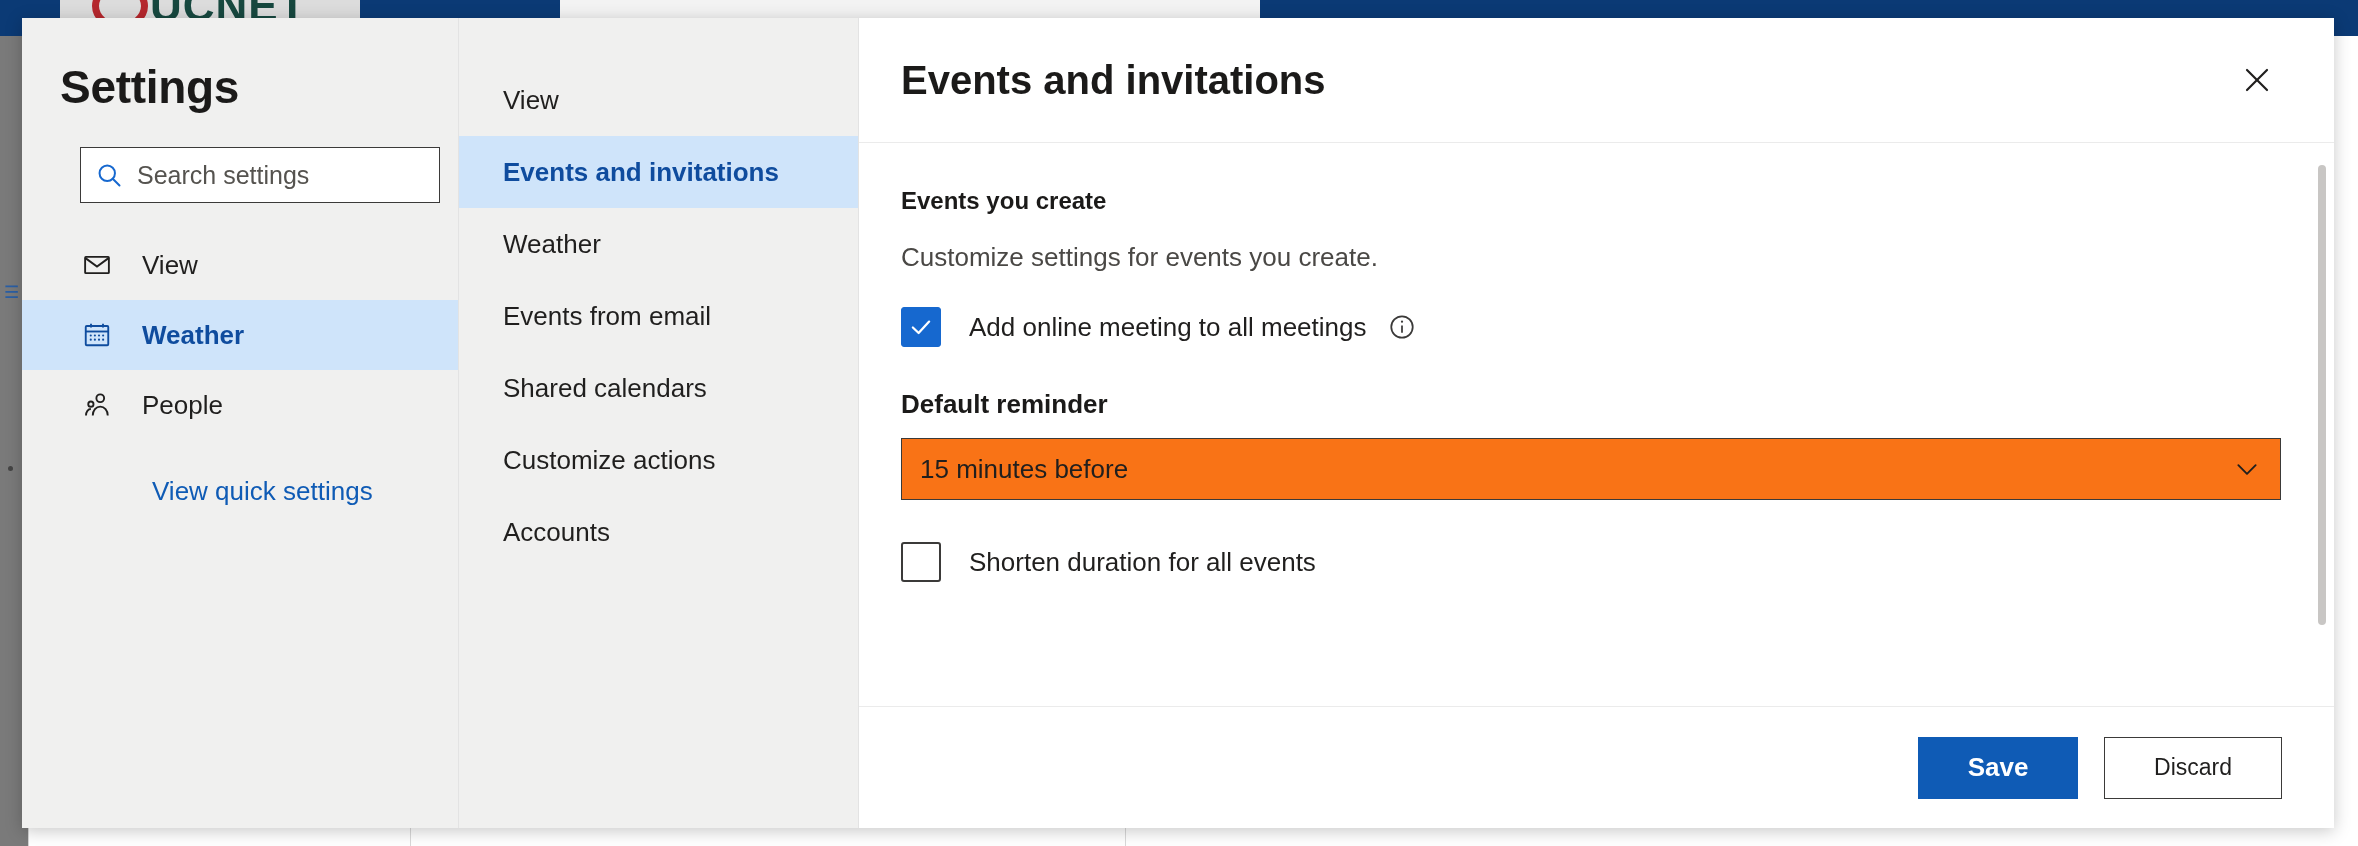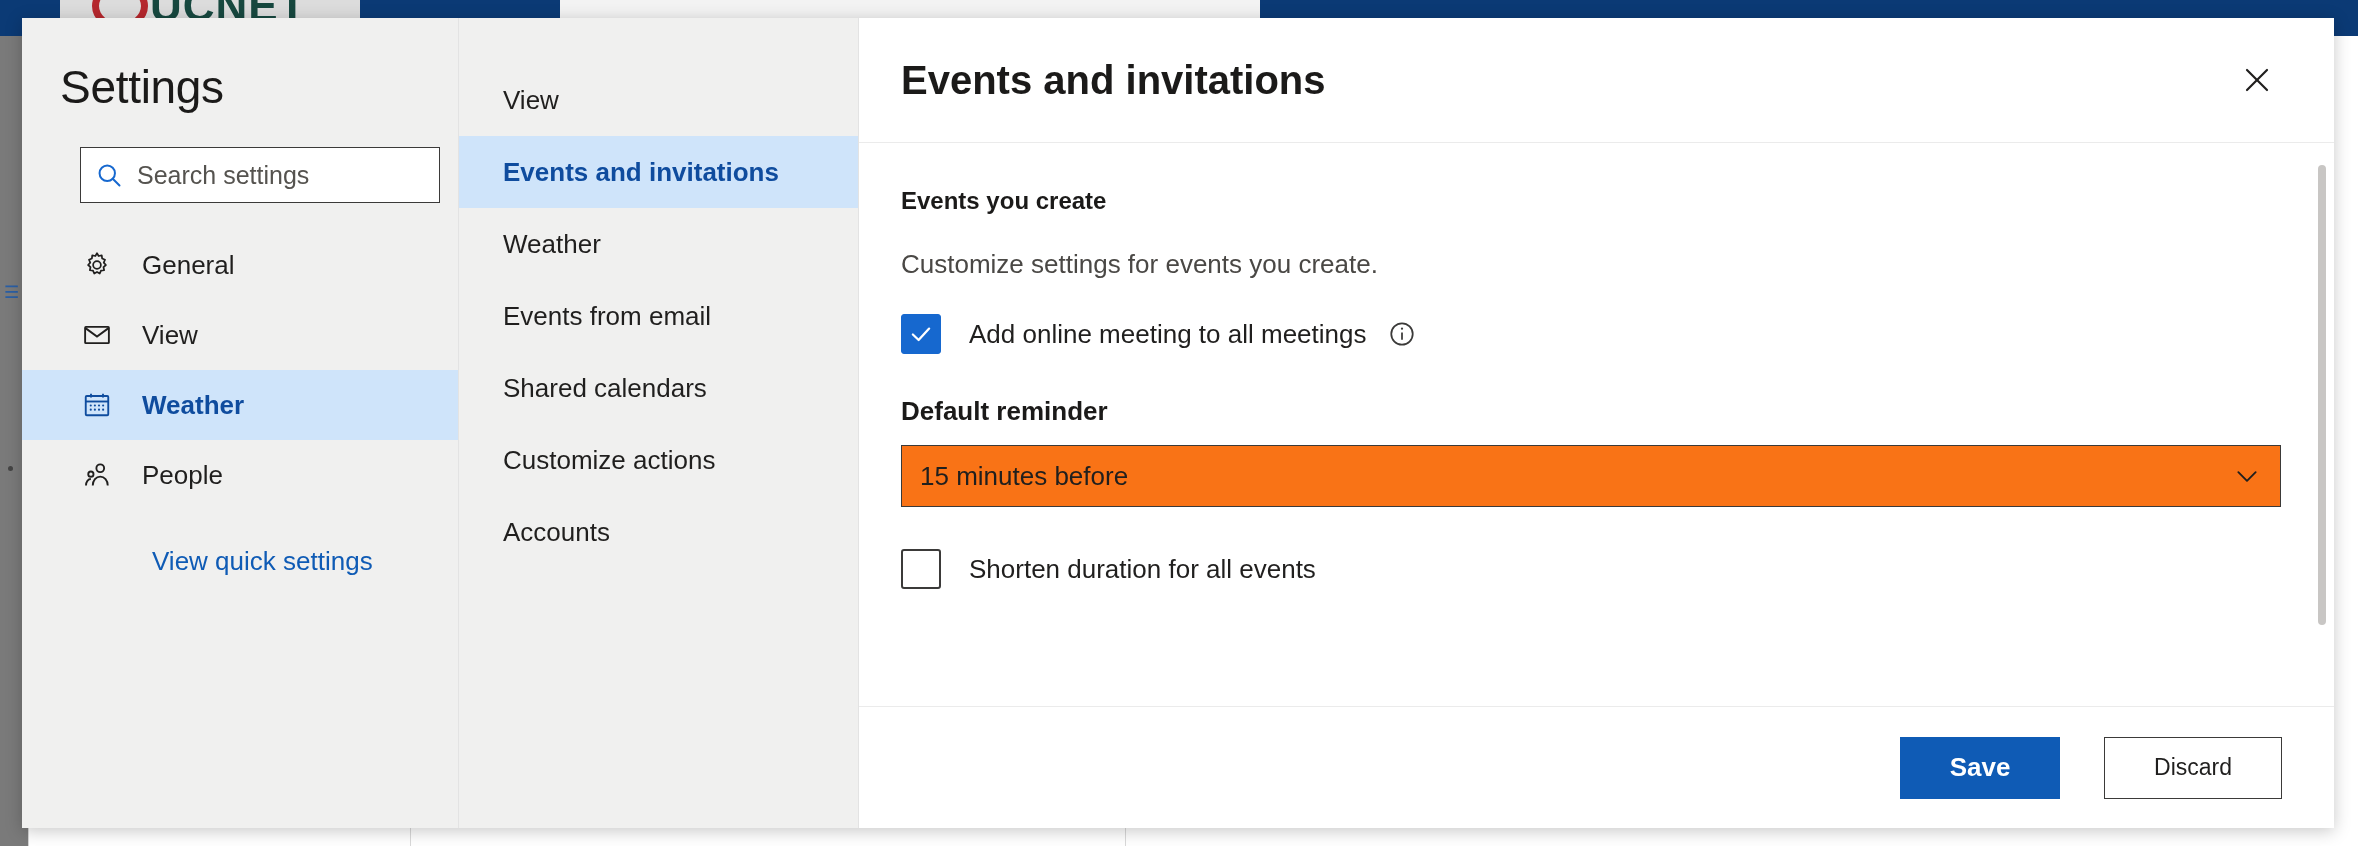--- a/index.html
+++ b/index.html
@@ -75,21 +75,21 @@
 
   
   #settings-nav {
     width: 437px;
     background: #f0f0ef;
     border-right: 1px solid #e3e3e3;
     flex: 0 0 437px;
     position: relative;
   }
   #settings-title {
-    font-size: 46px; font-weight: 400; color: #1b1a19;
+    font-size: 46px; font-weight: 700; color: #1b1a19;
     margin: 42px 0 0 38px; letter-spacing: -0.3px;
   }
   #search-wrap {
     margin: 33px 0 0 58px;
     width: 360px; height: 56px;
     background: #ffffff;
     border: 1px solid #3b3a39;
     display: flex; align-items: center;
     padding: 16px 14px;
   }
@@ -148,21 +148,21 @@
   #close-button {
     margin-left: auto; width: 54px; height: 54px;
     display: flex; align-items: center; justify-content: center;
     cursor: pointer;
   }
   #detail-body {
     flex: 1 1 auto; padding: 44px 0 0 42px;
     position: relative; overflow: hidden;
   }
   #section-title { font-size: 24px; font-weight: 600; color: #1b1a19; }
-  #section-desc { font-size: 26px; color: #4a4845; margin-top: 34px; }
+  #section-desc { font-size: 26px; color: #4a4845; margin-top: 27px; }
 
   .check-row { display: flex; align-items: center; margin-top: 34px; }
   .cbx {
     width: 40px; height: 40px; flex: 0 0 40px;
     border-radius: 3px; display: flex; align-items: center; justify-content: center;
     cursor: pointer;
   }
   .cbx.checked { background: #1668cf; border: 1px solid #1668cf; }
   .cbx.unchecked { background: #ffffff; border: 2px solid #3b3a39; }
   .check-label { font-size: 26px; color: #201f1e; margin-left: 28px; }
@@ -185,21 +185,21 @@
   }
   #scrollbar-thumb {
     position: absolute; right: 8px; top: 22px; width: 8px; height: 460px;
     background: #c8c6c4; border-radius: 4px; cursor: pointer;
   }
 
   #detail-footer {
     height: 122px; flex: 0 0 122px;
     border-top: 1px solid #ebebeb;
     display: flex; align-items: center; justify-content: flex-end;
-    padding-right: 52px; gap: 44px;
+    padding-right: 52px; gap: 26px;
   }
   #save-button {
     width: 160px; height: 62px; background: #0f5bb5; color: #ffffff;
     border: none; font-size: 26px; font-weight: 600; cursor: pointer;
     font-family: "Liberation Sans", sans-serif;
   }
   #discard-button {
     width: 178px; height: 62px; background: #ffffff; color: #201f1e;
     border: 1px solid #3b3a39; font-size: 23px; cursor: pointer;
     font-family: "Liberation Sans", sans-serif;
@@ -230,29 +230,20 @@
 
     <div id="search-wrap">
       <svg id="search-icon" viewBox="0 0 24 24" fill="none">
         <circle cx="10.5" cy="10.5" r="6.6" stroke="#1668cf" stroke-width="1.7"></circle>
         <line x1="15.2" y1="15.2" x2="21" y2="21" stroke="#1668cf" stroke-width="1.7" stroke-linecap="round"></line>
       </svg>
       <input id="search-input" type="text" placeholder="Search settings" style="">
     </div>
 
     <div id="nav-list">
-      <div class="nav-item">
-        <span class="nav-icon">
-          <svg viewBox="0 0 24 24" width="30" height="30" fill="none" stroke="#201f1e" stroke-width="1.4">
-            <circle cx="12" cy="12" r="3.1"></circle>
-            <path d="M12 2.6l1.3 2.2 2.5-.5.3 2.5 2.3 1-1 2.3 1.7 1.9-1.9 1.7.5 2.5-2.5.3-1 2.3-2.2-1.2-2.2 1.2-1-2.3-2.5-.3.5-2.5-1.9-1.7 1.7-1.9-1-2.3 2.3-1 .3-2.5 2.5.5z" stroke-linejoin="round"></path>
-          </svg>
-        </span>
-        <span>General</span>
-      </div>
 
       <div class="nav-item">
         <span class="nav-icon">
           <svg viewBox="0 0 24 24" width="30" height="30" fill="none" stroke="#201f1e" stroke-width="1.5">
             <rect x="2.5" y="5.5" width="19" height="13" rx="0.6"></rect>
             <path d="M2.5 6.3L12 13.2l9.5-6.9"></path>
           </svg>
         </span>
         <span>View</span>
       </div>

